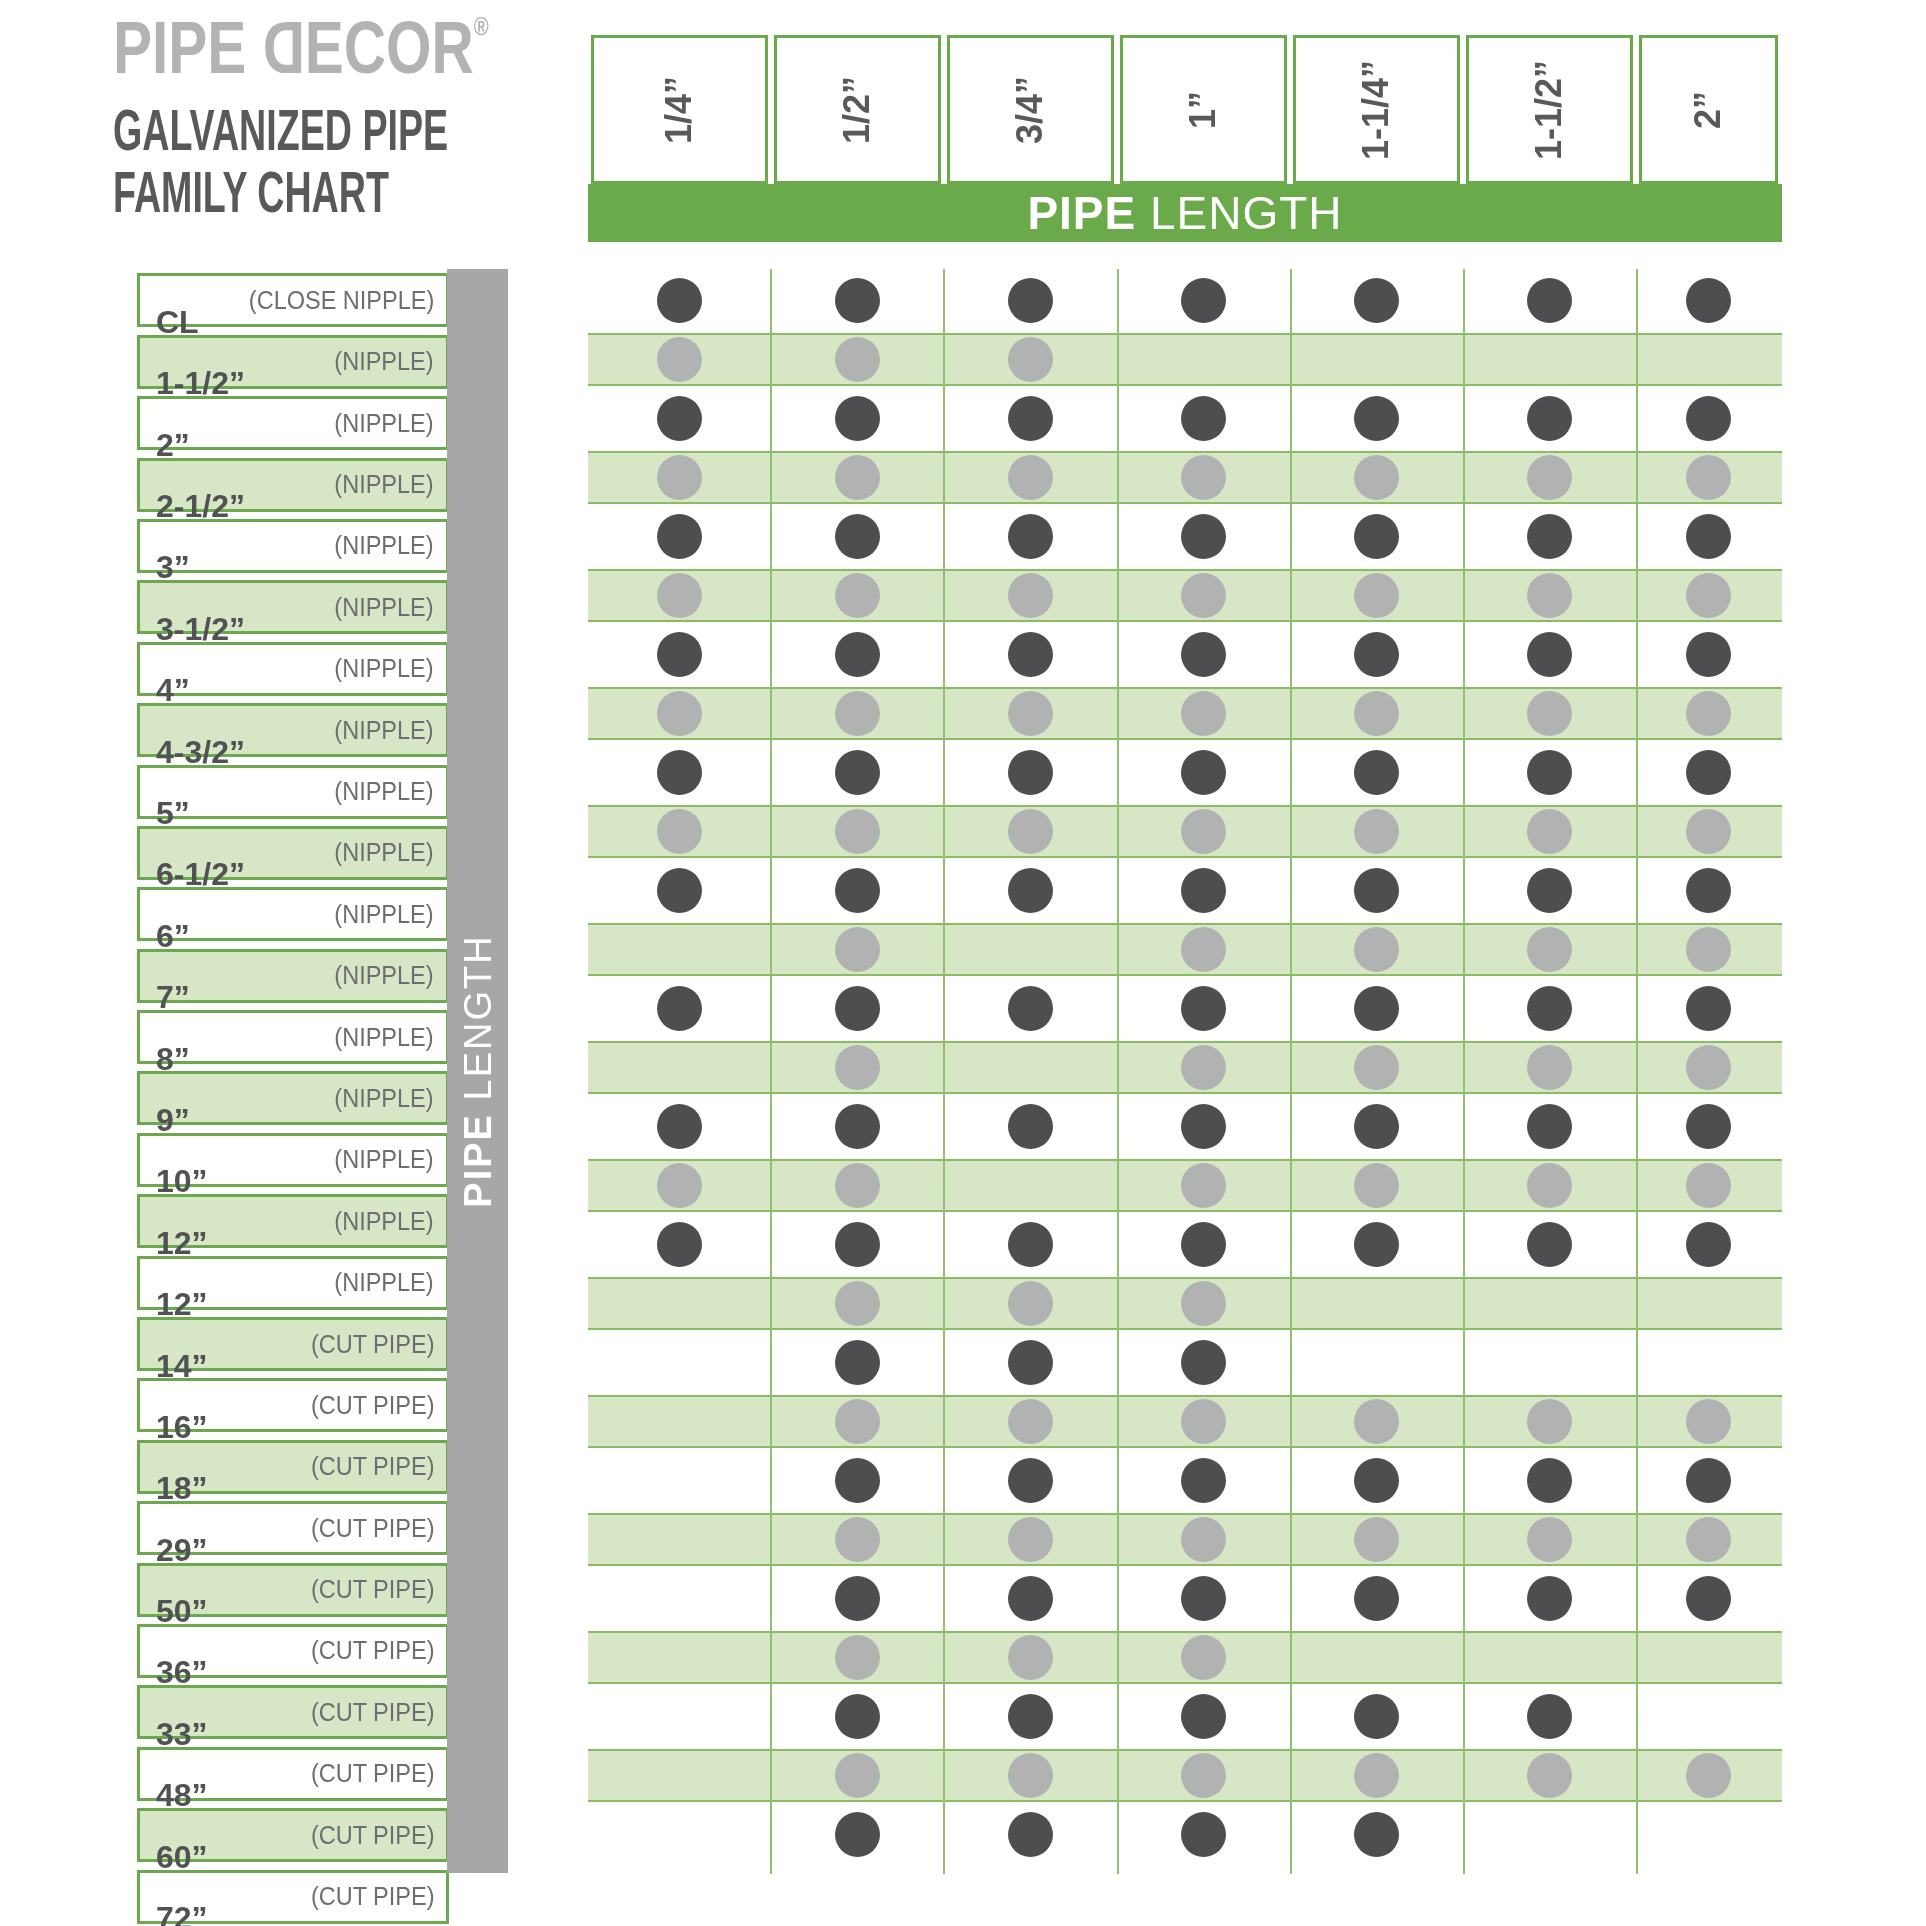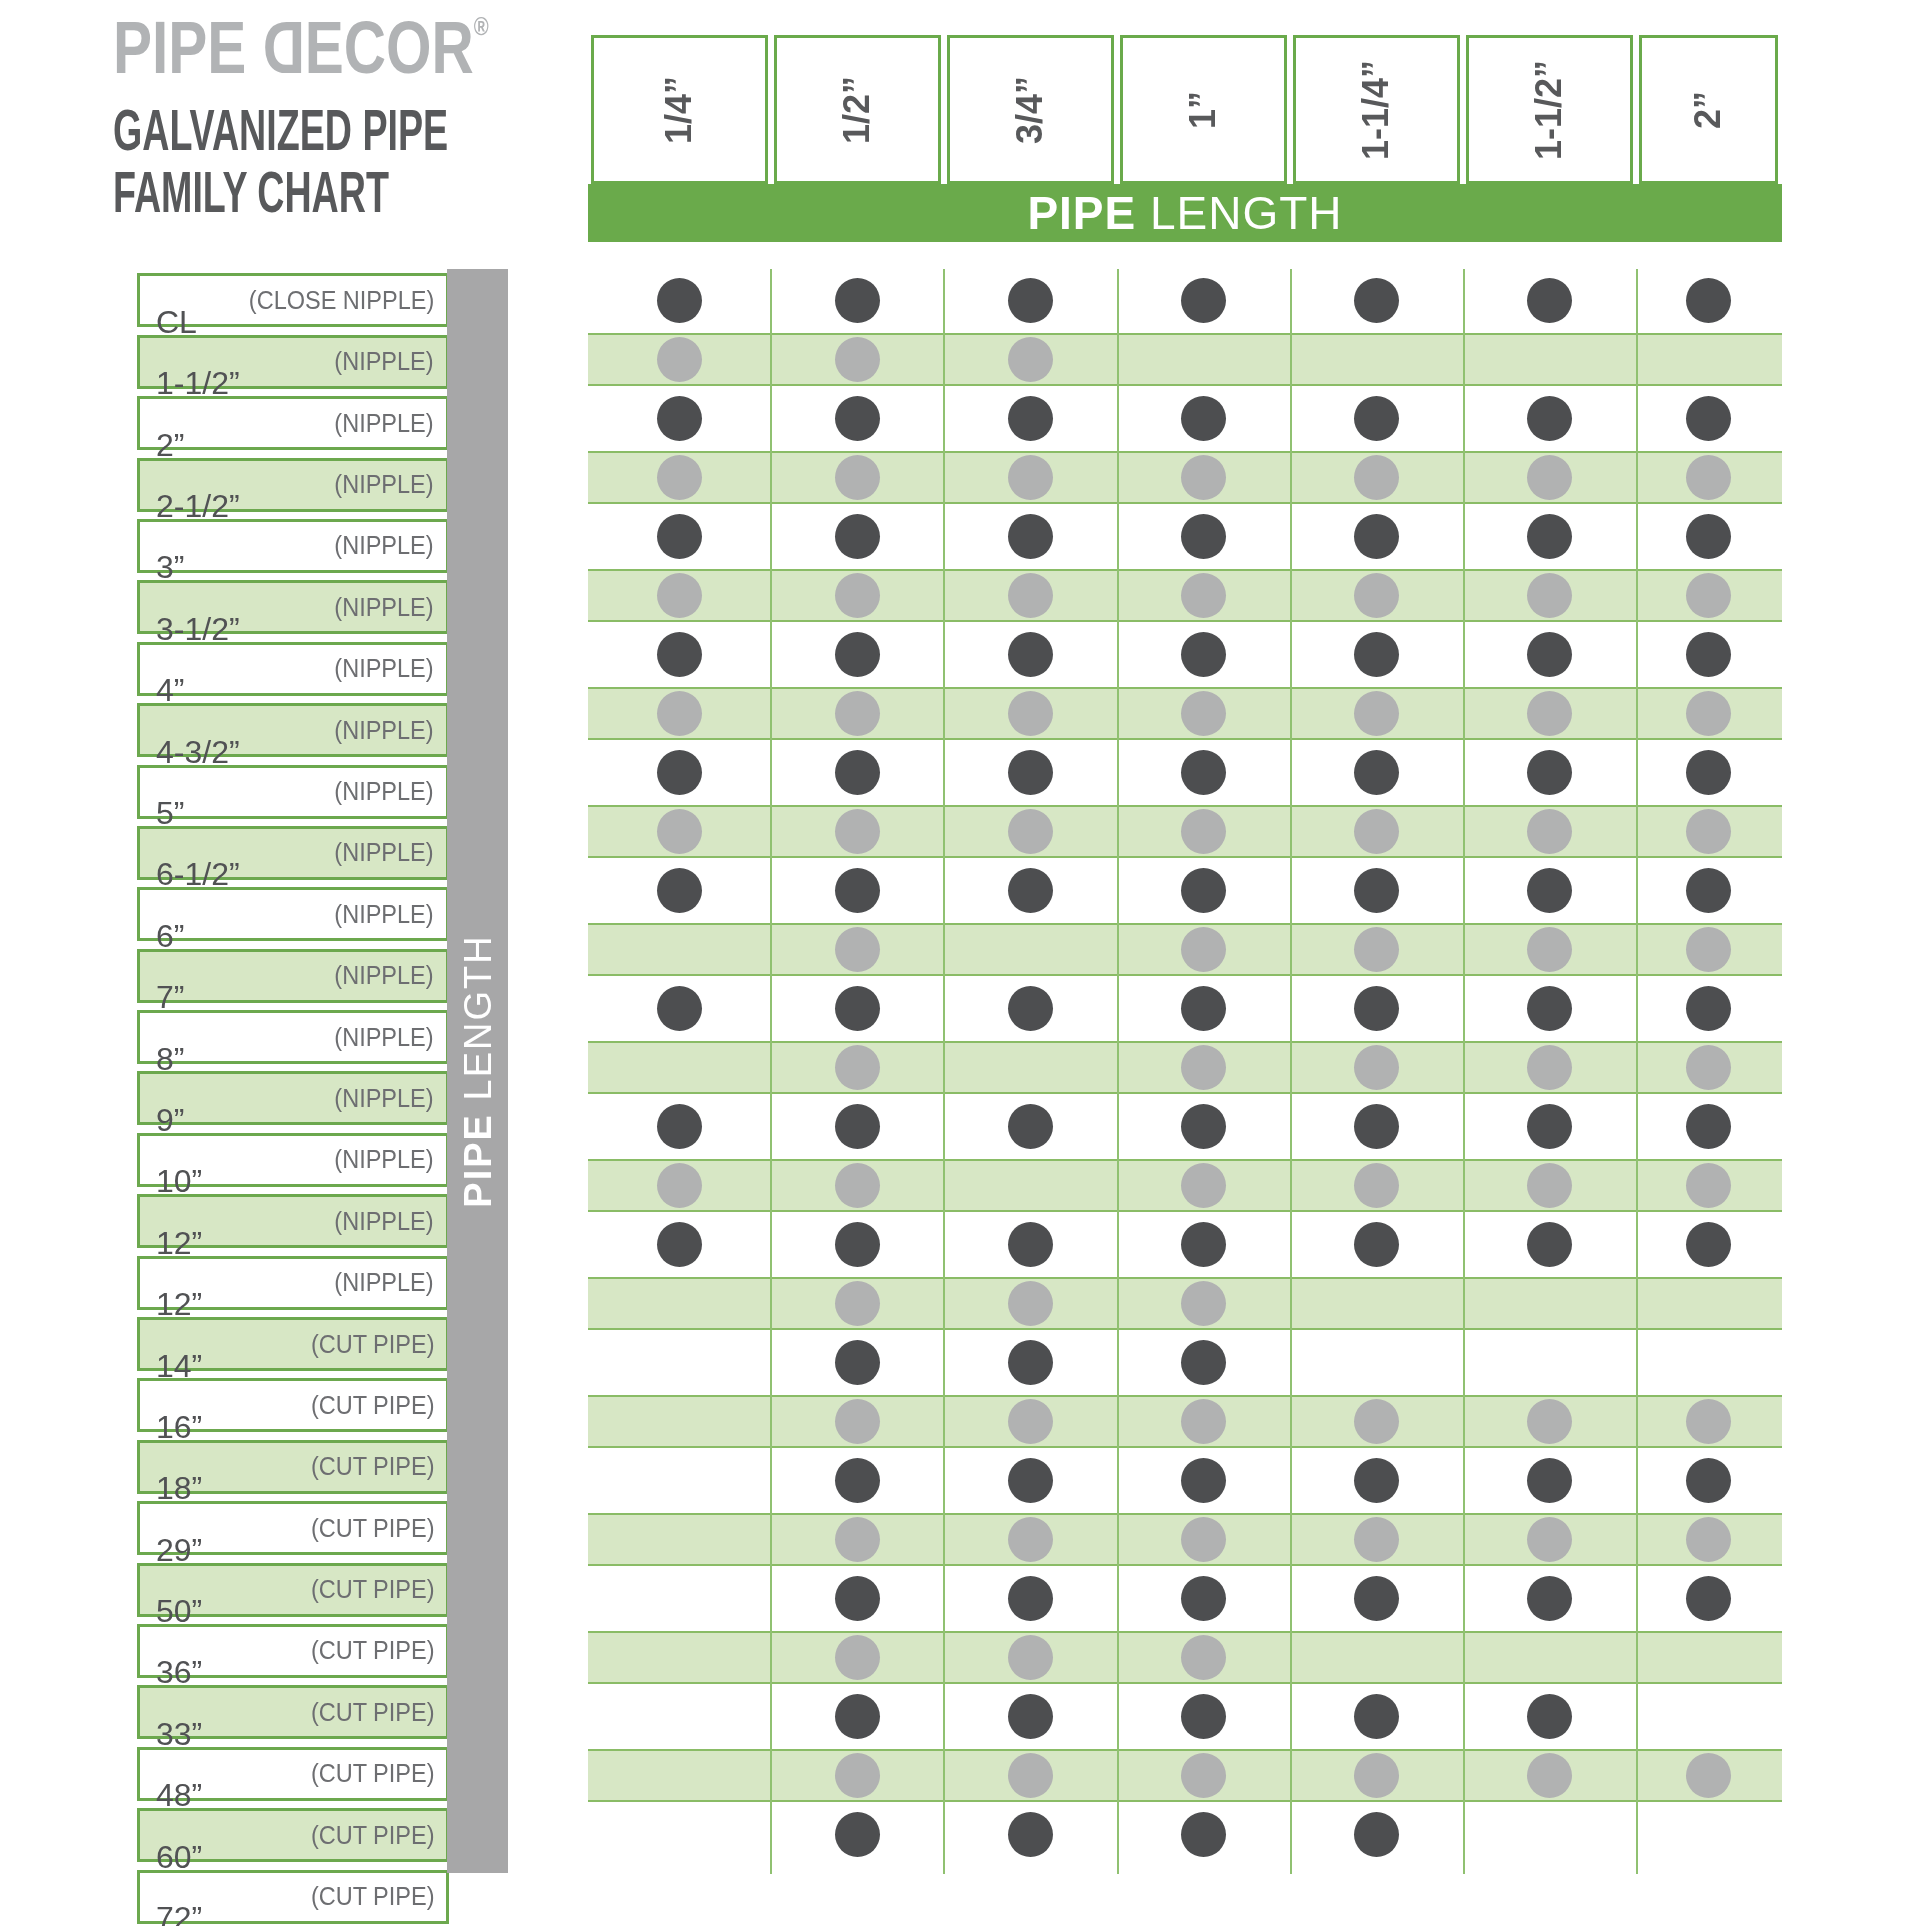--- a/index.html
+++ b/index.html
@@ -35,21 +35,21 @@
           display:flex;align-items:center;justify-content:center;color:#fff;font-size:46px;
           letter-spacing:1px;white-space:pre;}
   .banner .b{font-weight:700;}
 
   
   .side-table{position:absolute;left:137px;top:271px;width:312px;}
   .srow{height:59px;box-sizing:border-box;}
   .sbox{height:54px;margin:2.4px 0;box-sizing:border-box;border:3px solid var(--border-green);
         display:flex;align-items:center;justify-content:space-between;padding:0 12px 0 16px;background:#fff;}
   .sbox.green{background:var(--band);}
-  .ssize{font-size:32px;font-weight:400;color:var(--label-text);white-space:nowrap;margin-top:44px;}
+  .ssize{font-size:32px;font-weight:700;color:var(--label-text);white-space:nowrap;margin-top:44px;}
   .stype{font-size:25px;font-weight:400;color:var(--label-sub);white-space:nowrap;
          display:inline-block;transform:scaleX(0.94);transform-origin:right center;}
 
   
   .side-bar{position:absolute;left:447px;top:269px;width:61px;height:1604px;background:var(--gray-bar);}
   .side-bar .rot{position:absolute;left:50%;top:50%;transform:translate(-50%,-50%) rotate(-90deg);
                  white-space:pre;color:#fff;font-size:38px;letter-spacing:2px;}
   .side-bar .b{font-weight:700;}
 
   

